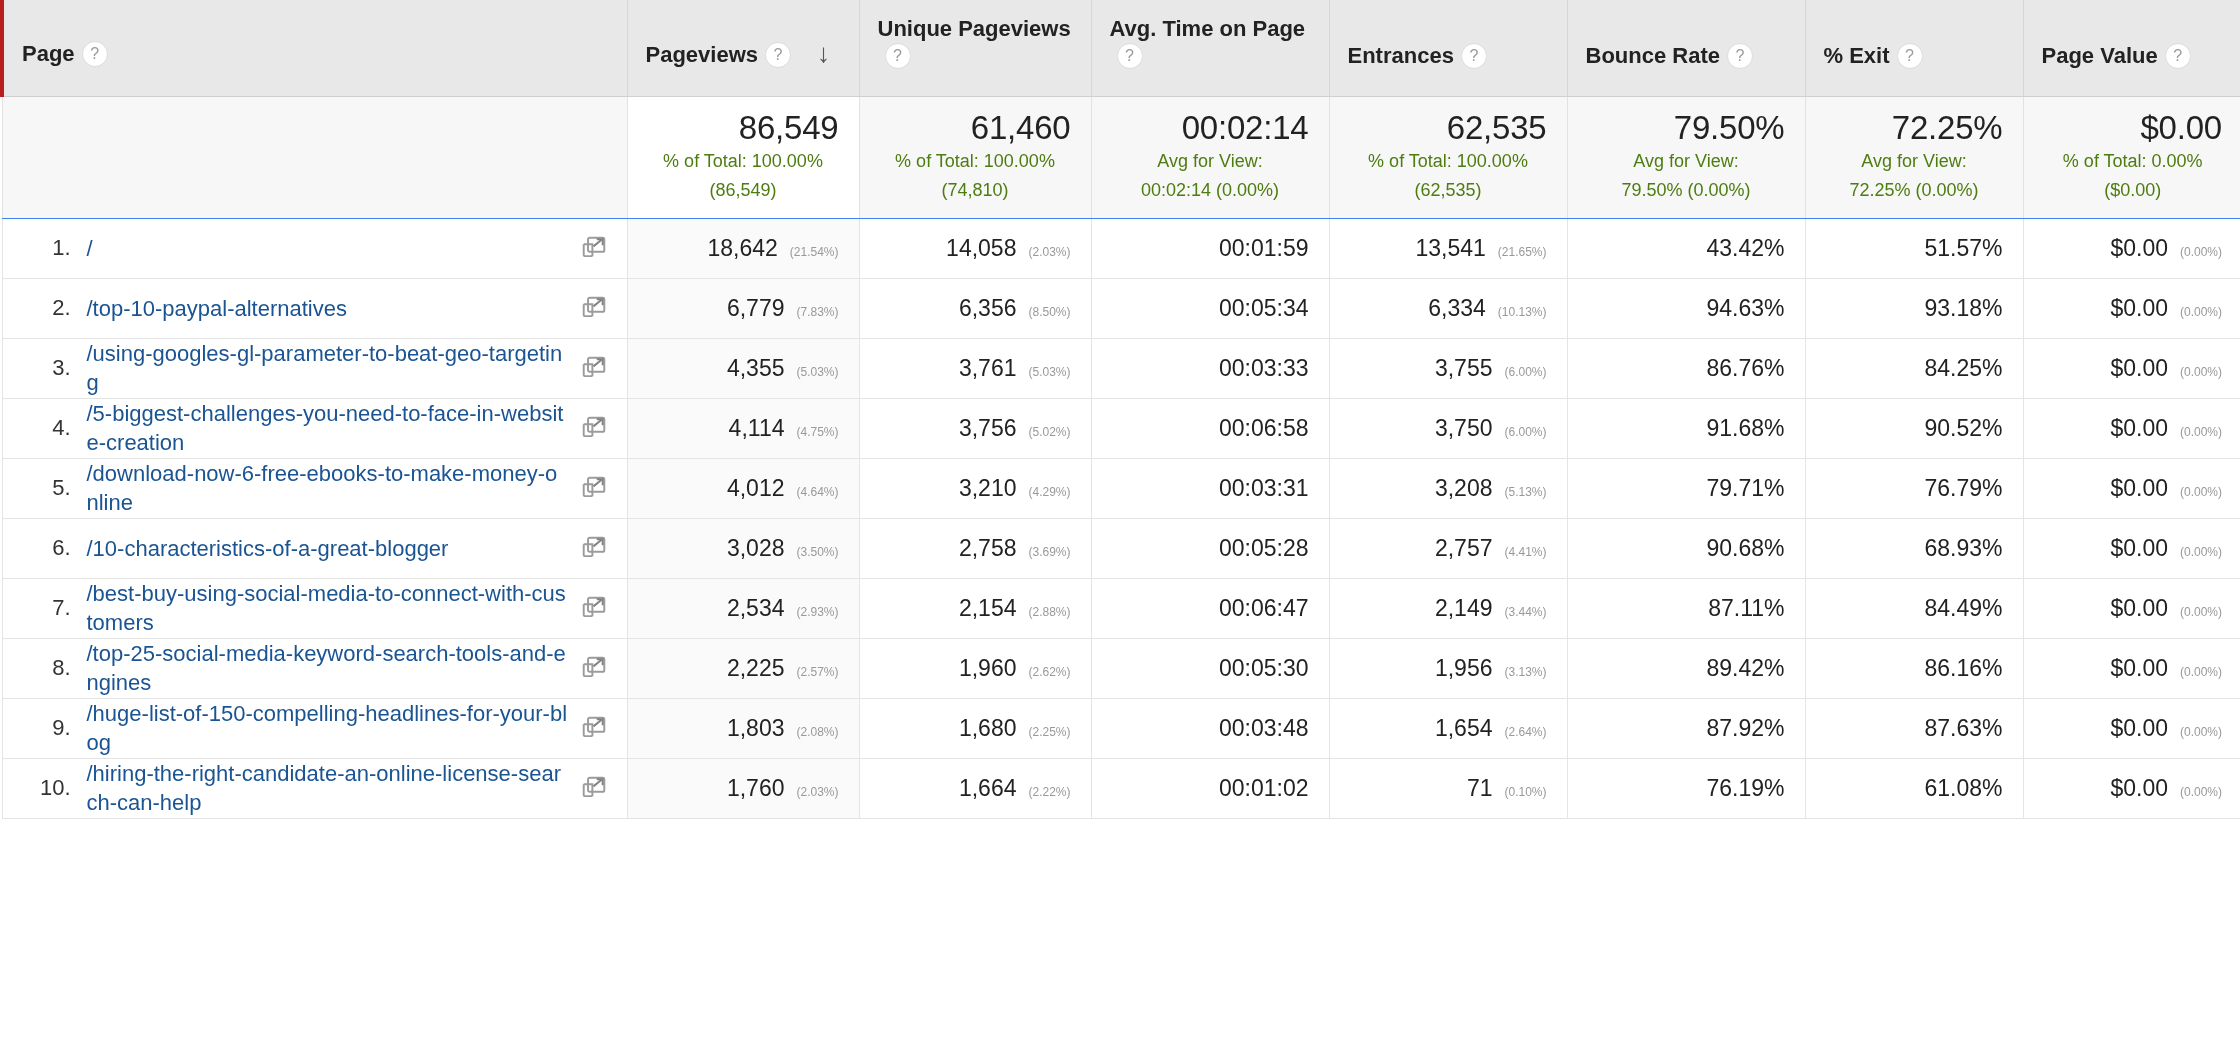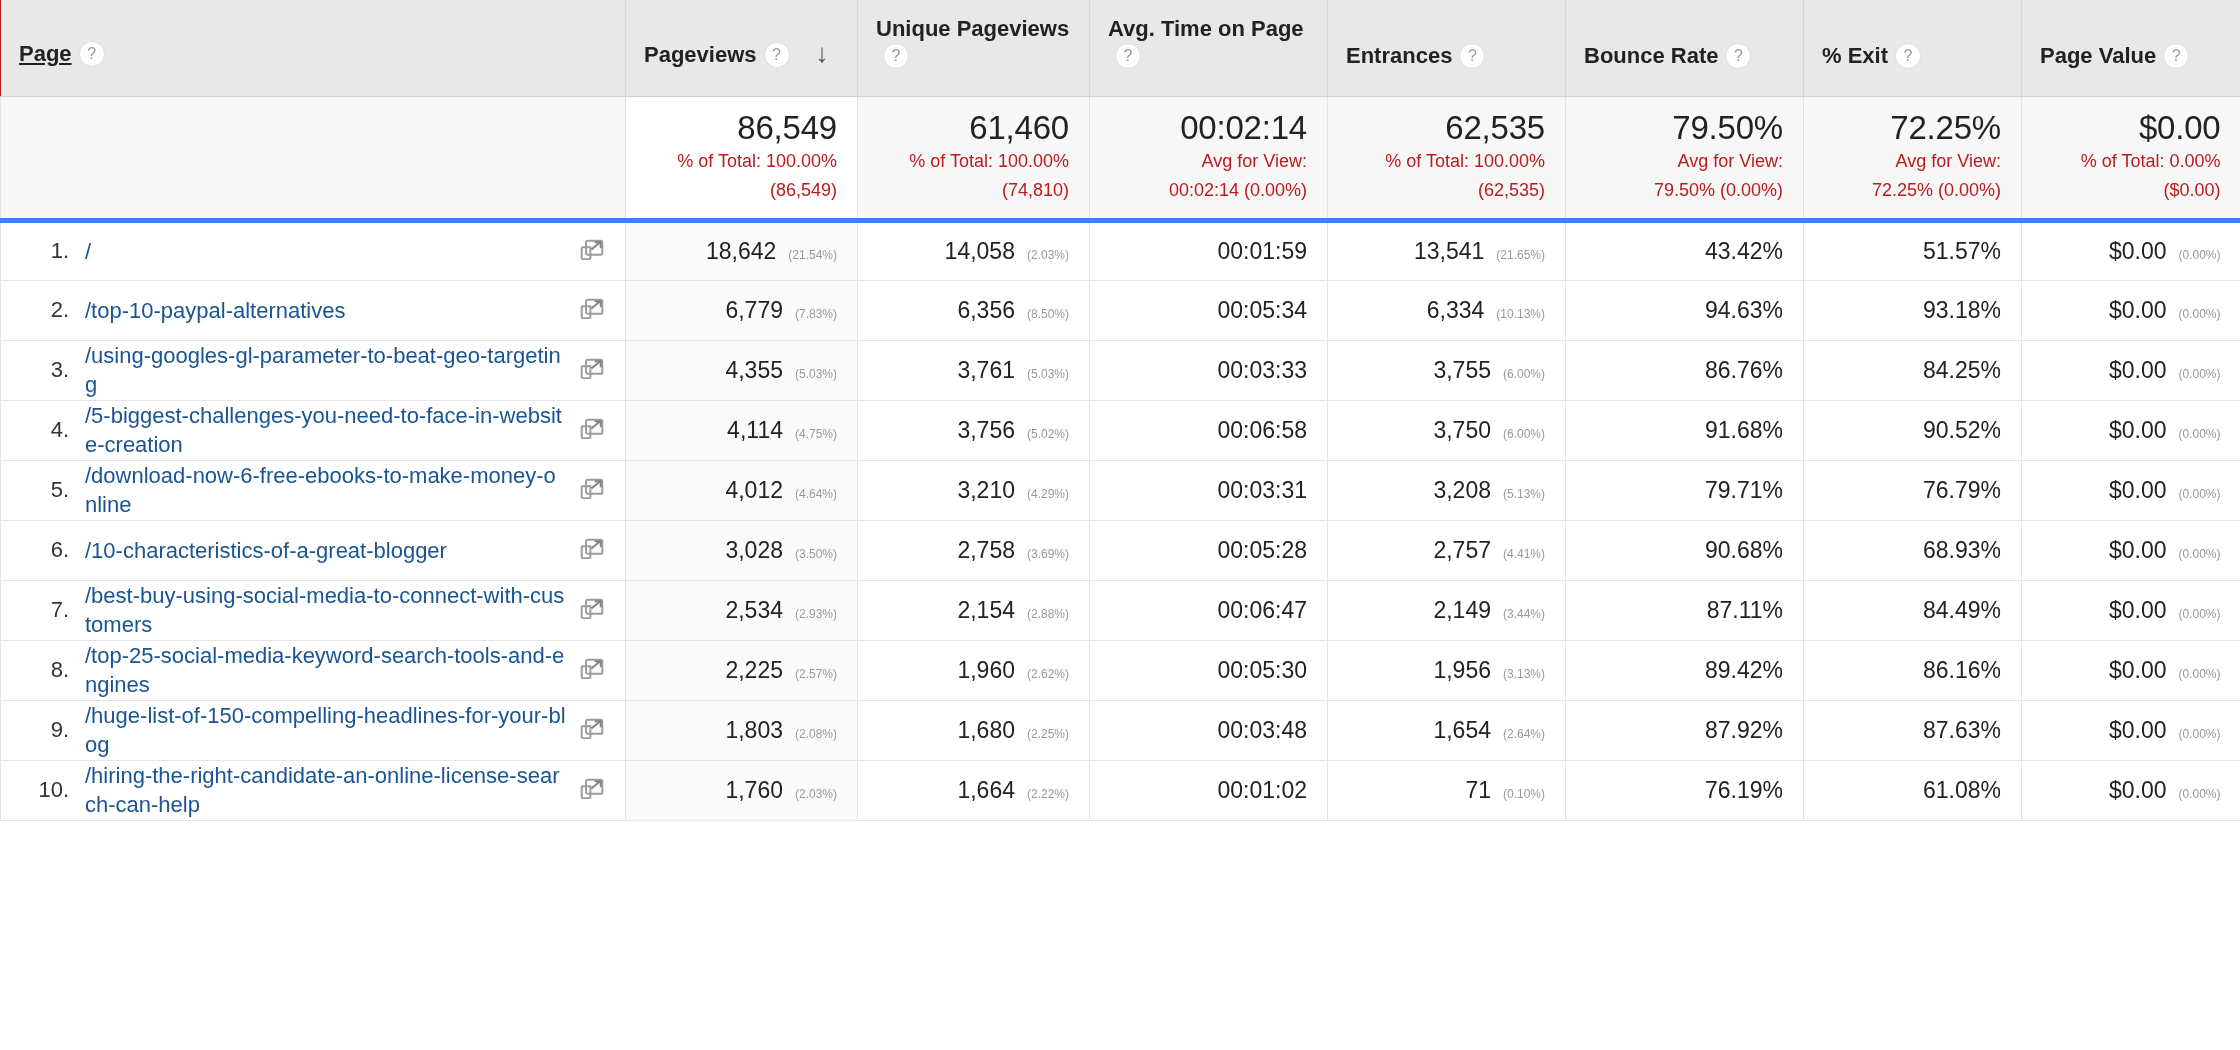--- a/index.html
+++ b/index.html
@@ -43,21 +43,21 @@
     border-left: 1px solid #d6d6d6;
     border-bottom: 1px solid #d0d0d0;
     padding: 0 18px;
     height: 96px;
     vertical-align: bottom;
     font-weight: bold;
     font-size: 22px;
     color: #222;
     box-sizing: border-box;
   }
-  thead th:first-child { border-left: 1px solid #b91c1c; text-decoration: underline; }
+  thead th:first-child { border-left: 4px solid #b91c1c; }
   thead th.th-page { text-align: left; padding-bottom: 28px; }
   thead th.th-metric { text-align: left; padding-bottom: 26px; margin-top: 22px; }
 
   .th-inner {
     display: block;
     line-height: 1.24;
   }
   .th-label { }
   .help-icon {
     display: inline-block;
@@ -81,43 +81,43 @@
     font-size: 26px;
     font-weight: normal;
     margin-left: 26px;
     vertical-align: 0px;
     cursor: pointer;
   }
 
   
   tr.summary td {
     border-left: 1px solid #e2e2e2;
-    border-bottom: 5px solid #3b82f6;
+    border-bottom: 1px solid #3b82f6;
     background: #f7f7f7;
     padding: 14px 20px 16px 20px;
     height: 98px;
     vertical-align: top;
     box-sizing: border-box;
   }
   tr.summary td.sum-page { background: #f7f7f7; }
   tr.summary td.sum-pv { background: #ffffff; }
   .sum-big {
     display: block;
     text-align: right;
     font-size: 33px;
     color: #222;
     line-height: 1.05;
     font-weight: normal;
     letter-spacing: -0.2px;
   }
   .sum-sub {
     display: block;
-    text-align: right;
+    text-align: center;
     font-size: 18px;
-    color: #b91c1c;
+    color: #4d7c0f;
     line-height: 1.3;
     margin-top: 5px;
   }
 
   
   tbody tr.data td {
     border-left: 1px solid #e4e4e4;
     border-bottom: 1px solid #e4e4e4;
     padding: 0 20px;
     vertical-align: middle;

